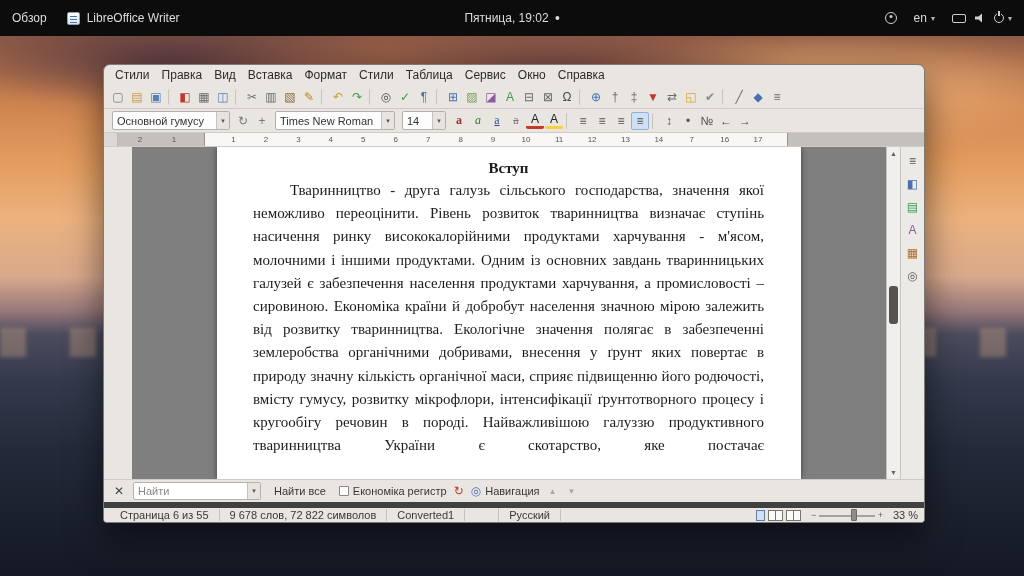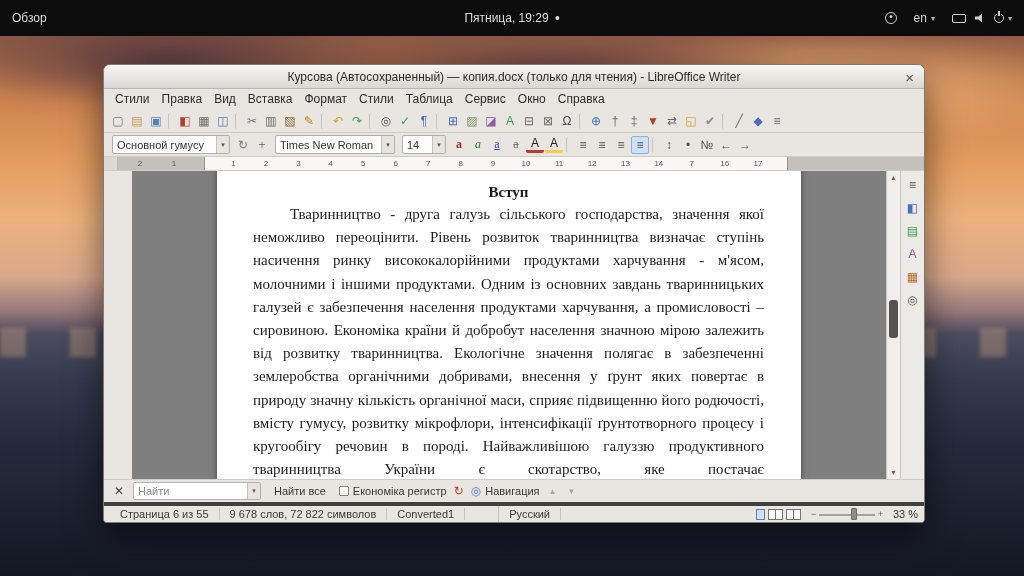--- a/index.html
+++ b/index.html
@@ -117,21 +117,21 @@
   .fb-input::placeholder { color: #8a8a8a; }
   .fb-btn { padding: 1px 6px; white-space: nowrap; }
   .fb-check { display: inline-flex; align-items: center; gap: 4px; white-space: nowrap; }
   .checkbox { width: 10px; height: 10px; border: 1px solid #8a8680; background: #fff; border-radius: 1px; display: inline-block; }
   .fb-icon { font-size: 12px; }
   .fb-icon.rep { color: #c0392b; }
   .fb-icon.nav { color: #4a6fb3; }
   .fb-nav { display: inline-flex; gap: 4px; align-items: center; white-space: nowrap; }
   .fb-arrow { font-size: 8px; color: #aaa7a2; padding: 0 2px; }
 
-  .statusbar { height: 20px; flex: 0 0 auto; background: #e9e6e2; border-top: 4px solid #404040;
+  .statusbar { height: 20px; flex: 0 0 auto; background: #e9e6e2; border-top: 6px solid #404040;
     display: flex; align-items: center; font-size: 11px; color: #3c3935; padding: 0 6px; }
   .sb-cell { padding: 0 10px; border-right: 1px solid #c6c2bd; white-space: nowrap; }
   .sb-cell.blank { width: 34px; align-self: stretch; }
   .sb-spacer { flex: 1; }
   .view-icons { display: flex; gap: 3px; align-items: center; margin-right: 10px; }
   .vi { width: 9px; height: 11px; border: 1px solid #77736e; background: #fafafa; display: inline-block; }
   .vi.active { background: #cfe0f5; border-color: #5f7fa8; }
   .vi.wide { width: 15px; background: linear-gradient(90deg, #fafafa 45%, #77736e 45%, #77736e 55%, #fafafa 55%); }
   .zoom-slider { width: 72px; position: relative; height: 100%; margin-right: 8px; display: flex; align-items: center; }
   .zoom-slider::before { content: ''; position: absolute; left: 8px; right: 8px; top: 50%; height: 2px; background: #a5a19c; }
@@ -148,23 +148,27 @@
   <div class="cloud c1"></div>
   <div class="cloud c2"></div>
   <div class="cloud c3"></div>
   <div class="cloud c4"></div>
   <div class="glint"></div>
 </div>
 
 <div class="topbar">
   <div class="tb-left">
     <span class="tb-item">Обзор</span>
+    <span class="tb-item">
+      <span class="appicon"></span>
+      <span>LibreOffice Writer</span>
+    </span>
   </div>
   <div class="tb-center tb-item">
-    <span>Пятница, 19:29</span>
+    <span>Пятница, 19:02</span>
     <span class="notif-dot"></span>
   </div>
   <div class="tb-right">
     <span class="tb-item">
       <span class="a11y-icon"></span>
     </span>
     <span class="tb-item">
       <span>en</span>
       <span class="caret">▾</span>
     </span>
@@ -172,24 +176,20 @@
       <span class="kb-icon"></span>
       <span class="spk-icon"></span>
       <span class="pwr-icon"></span>
       <span class="caret">▾</span>
     </span>
   </div>
 </div>
 
 <div class="window">
 
-  <div class="titlebar">
-    <span class="title">Курсова (Автосохраненный) — копия.docx (только для чтения) - LibreOffice Writer</span>
-    <span class="close">×</span>
-  </div>
 
   <div class="menubar">
     <span class="menu-item">Стили</span>
       <span class="menu-item">Правка</span>
       <span class="menu-item">Вид</span>
       <span class="menu-item">Вставка</span>
       <span class="menu-item">Формат</span>
       <span class="menu-item">Стили</span>
       <span class="menu-item">Таблица</span>
       <span class="menu-item">Сервис</span>

